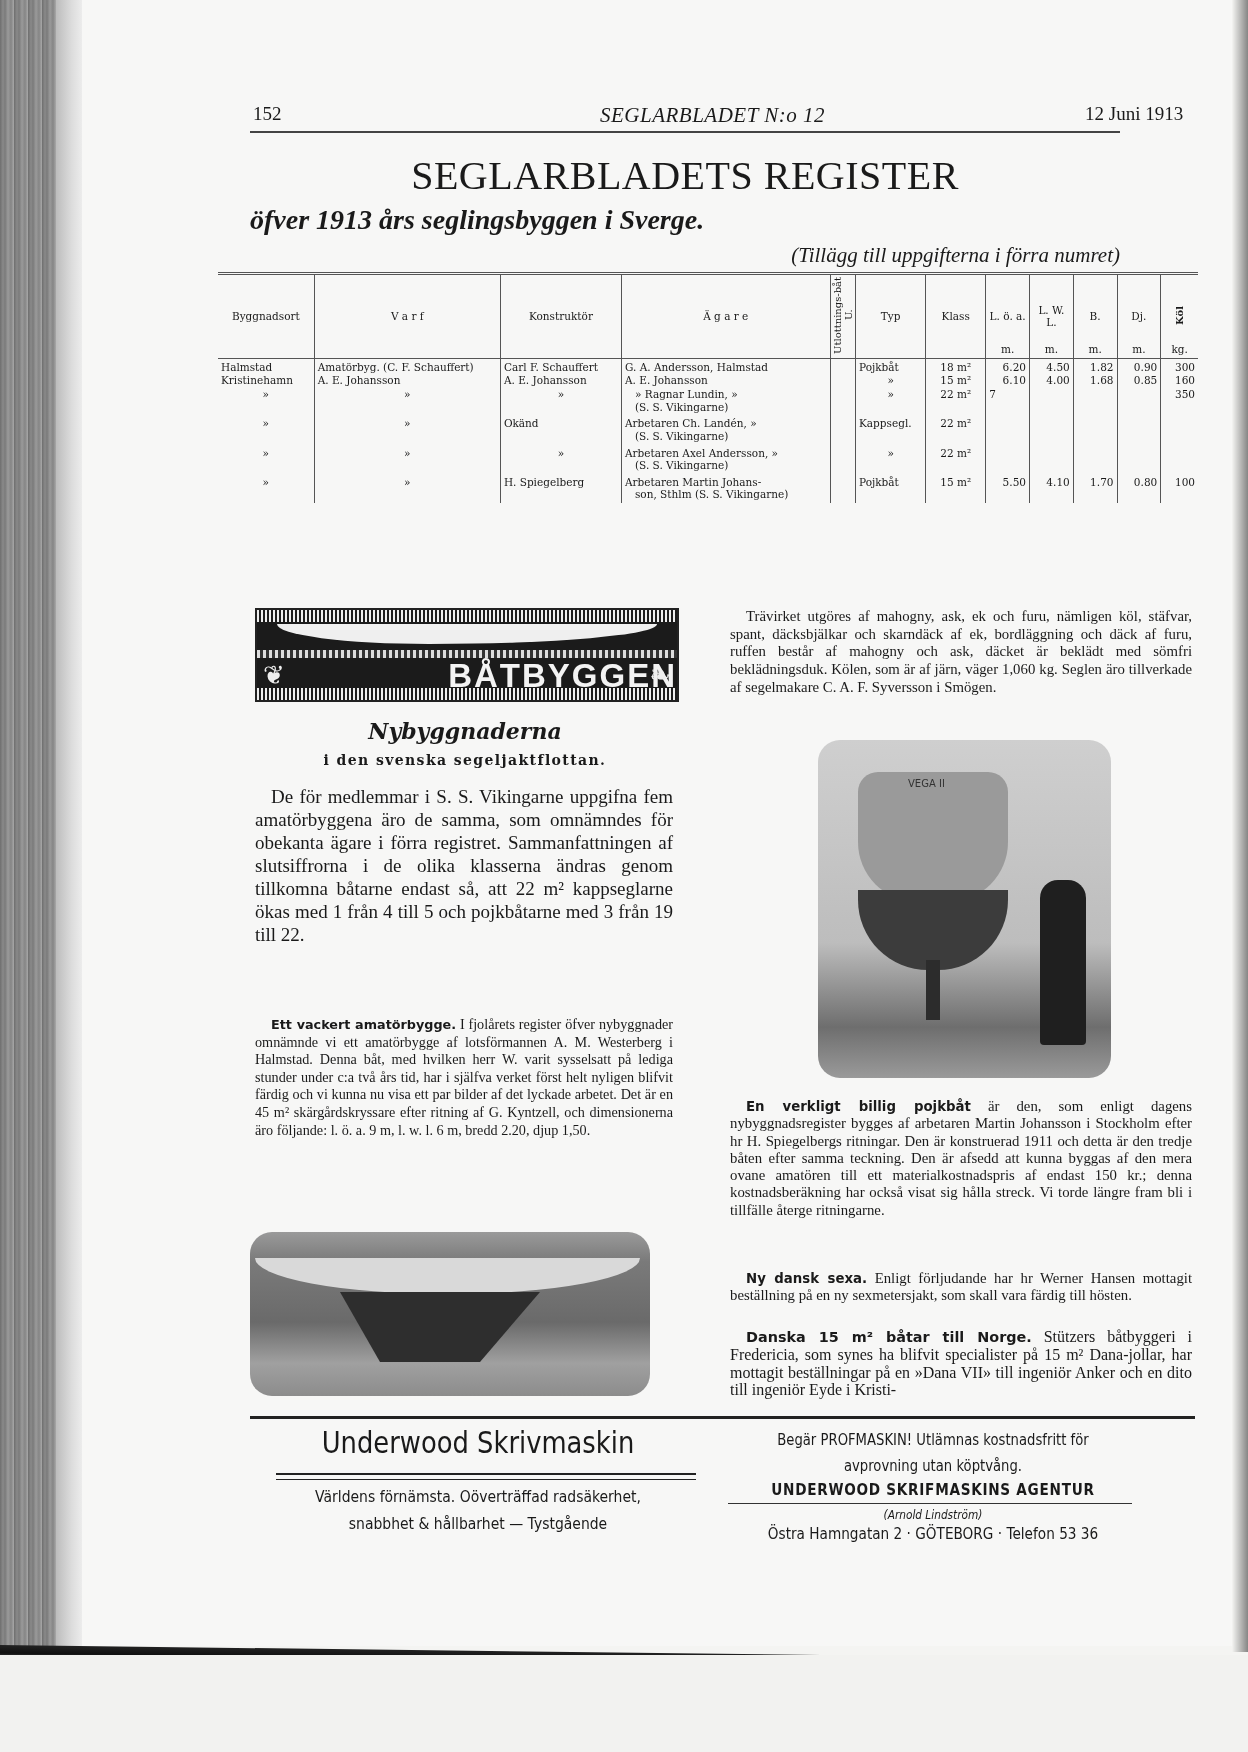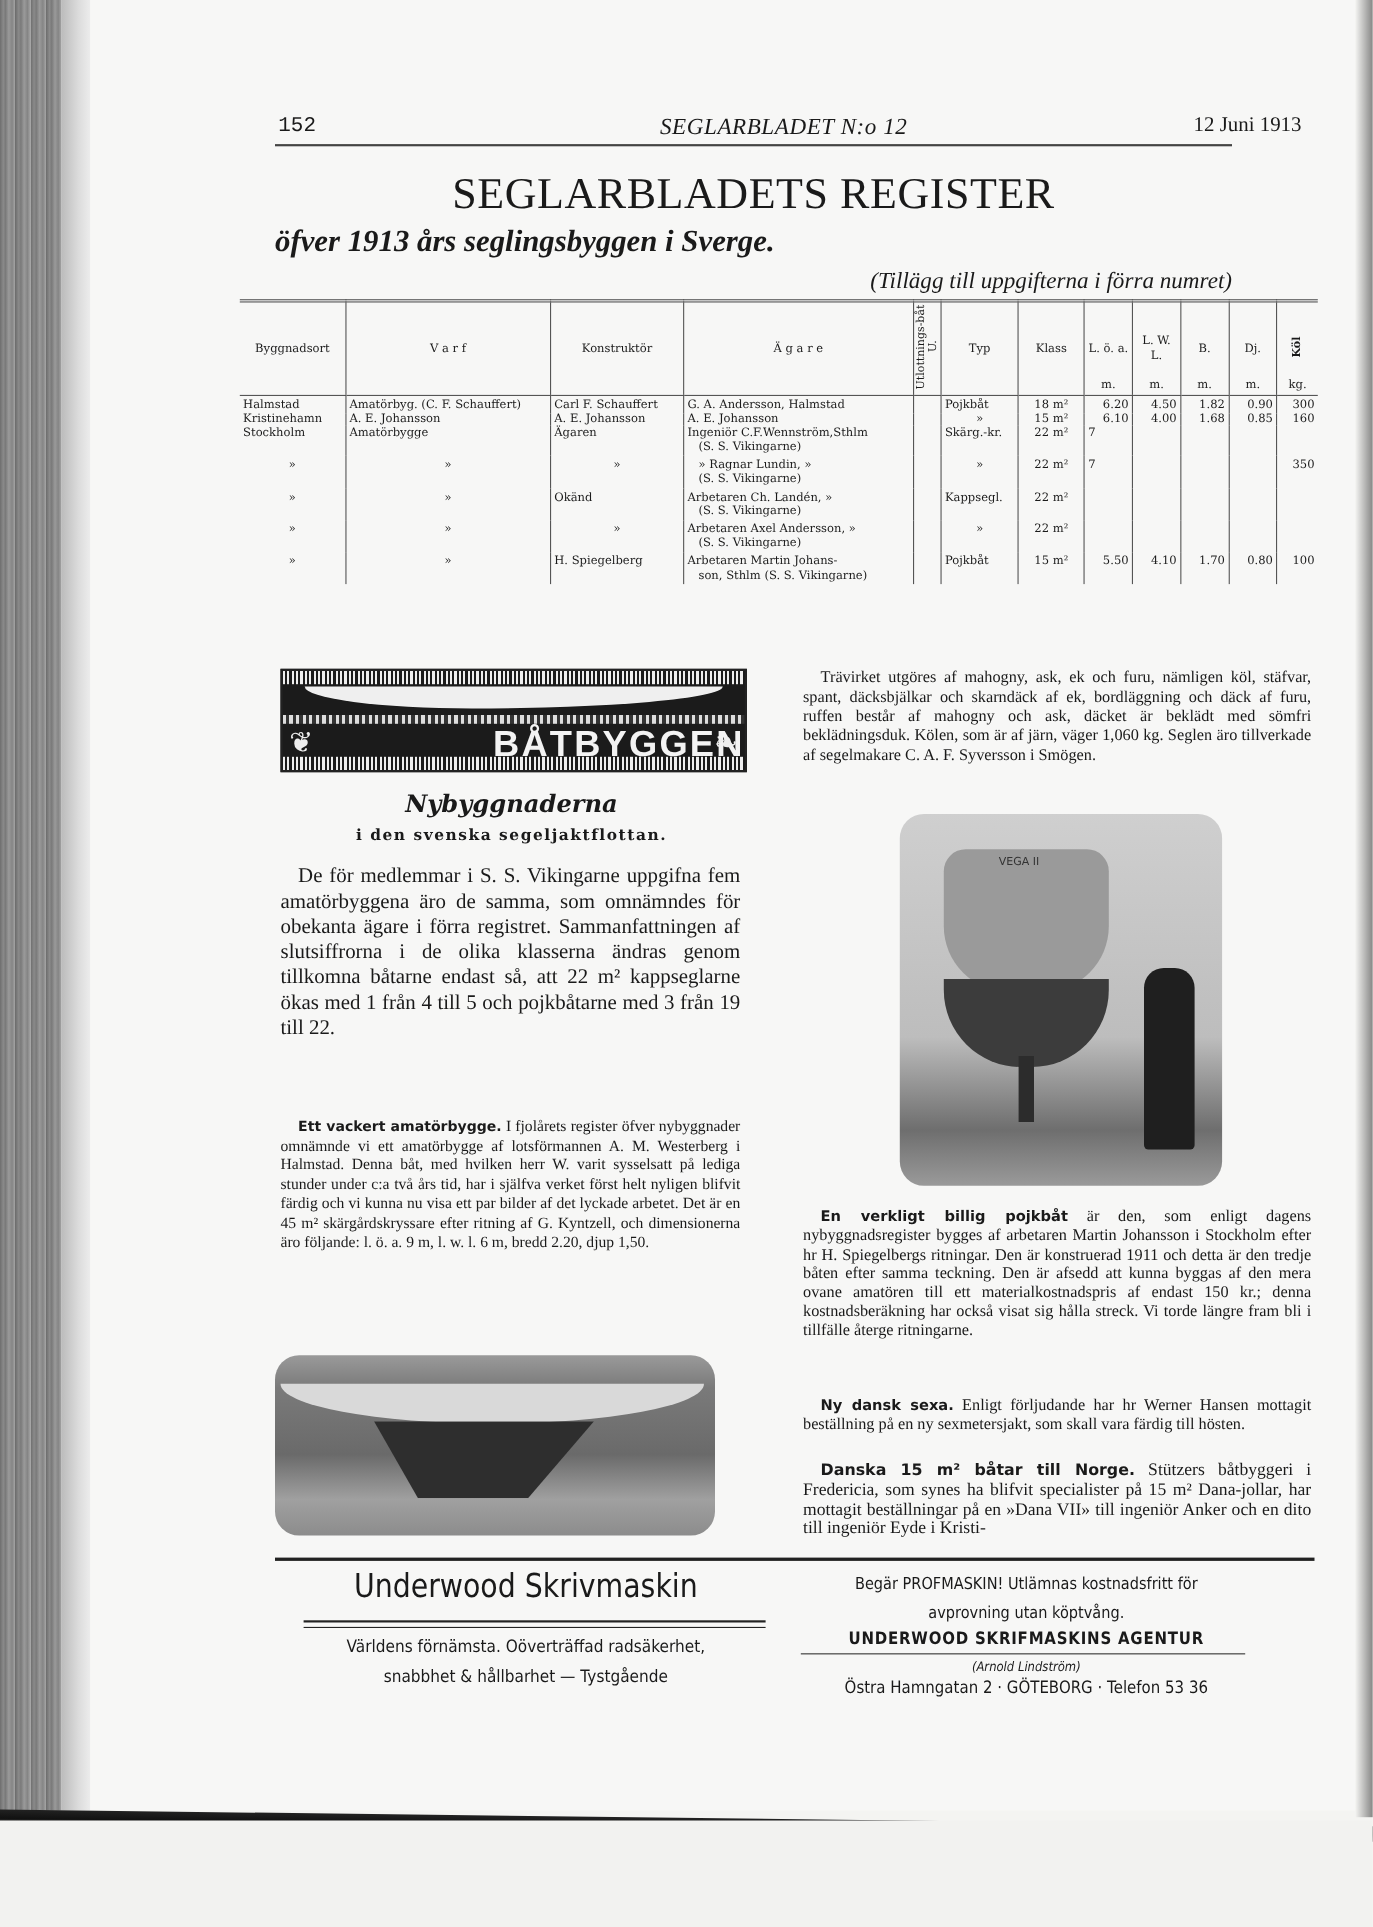--- a/index.html
+++ b/index.html
@@ -11,21 +11,21 @@
     background: linear-gradient(90deg,#bcbcbc,#dcdcdc 60%,#ececec);
   }
   .page { position:absolute; left:82px; top:0; width:1150px; height:1646px; background:#f7f7f6; }
   .page-edge { position:absolute; left:0; top:1645px; width:1248px; height:14px;
     background:linear-gradient(180deg,#222 0,#111 8px,#555 14px); transform:skewY(0.7deg); transform-origin:left; }
   .below { position:absolute; left:0; top:1655px; width:1248px; height:97px; background:#f2f2f0; }
   .right-shadow { position:absolute; right:0; top:0; width:16px; height:1652px; background:linear-gradient(90deg,rgba(0,0,0,0),rgba(0,0,0,0.45)); }
 
   .abs { position:absolute; }
   .hdr { top:103px; font-size:19px; }
-  .hdr-num { left:253px; font-family:Liberation Mono, monospace; }
+  .hdr-num { left:253px; font-family:Liberation Serif, serif; }
   .hdr-title { left:600px; font-style:italic; font-family:"Liberation Serif", serif; font-size:21px; letter-spacing:0.5px; }
   .hdr-date { left:1085px; font-family:"Liberation Serif", serif; }
   .hdr-rule { left:250px; top:131px; width:870px; height:2px; background:#444; }
 
   .title { left:250px; width:870px; top:152px; text-align:center; font-family:"Liberation Serif", serif; font-size:40px; letter-spacing:0.5px; }
   .subtitle { left:250px; width:870px; top:204px; text-align:left; font-family:"Liberation Serif", serif; font-style:italic; font-weight:bold; font-size:28px; }
   .subsub { left:250px; width:870px; top:243px; text-align:right; font-family:"Liberation Serif", serif; font-style:italic; font-size:21px; }
 
   table.reg { position:absolute; left:218px; top:272px; width:980px; border-collapse:collapse; font-size:10.5px; font-family:"DejaVu Serif", serif; line-height:12.6px; }
   table.reg { border-top:3px double #555; }
@@ -143,34 +143,20 @@
       <td></td>
       <td class="c" style="padding-top:0;padding-bottom:0">»</td>
       <td class="c" style="padding-top:0;padding-bottom:0">15 m²</td>
       <td class="num" style="padding-top:0;padding-bottom:0">6.10</td>
       <td class="num" style="padding-top:0;padding-bottom:0">4.00</td>
       <td class="num" style="padding-top:0;padding-bottom:0">1.68</td>
       <td class="num" style="padding-top:0;padding-bottom:0">0.85</td>
       <td class="num" style="padding-top:0;padding-bottom:0">160</td>
     </tr>
     <tr>
-      <td style="padding-top:0">Stockholm</td>
-      <td style="padding-top:0">Amatörbygge</td>
-      <td style="padding-top:0">Ägaren</td>
-      <td style="padding-top:0"><span>Ingeniör C.F.Wennström,Sthlm</span><span class="ind">(S. S. Vikingarne)</span></td>
-      <td></td>
-      <td style="padding-top:0">Skärg.-kr.</td>
-      <td class="c" style="padding-top:0">22 m²</td>
-      <td style="padding-top:0">7</td>
-      <td class="num"></td>
-      <td class="num"></td>
-      <td class="num"></td>
-      <td class="num"></td>
-    </tr>
-    <tr>
       <td class="c">»</td>
       <td class="c">»</td>
       <td class="c">»</td>
       <td>
           <span class="ind">» Ragnar Lundin, »</span>
           <span class="ind">(S. S. Vikingarne)</span>
         </td>
       <td></td>
       <td class="c">»</td>
       <td class="c">22 m²</td>

